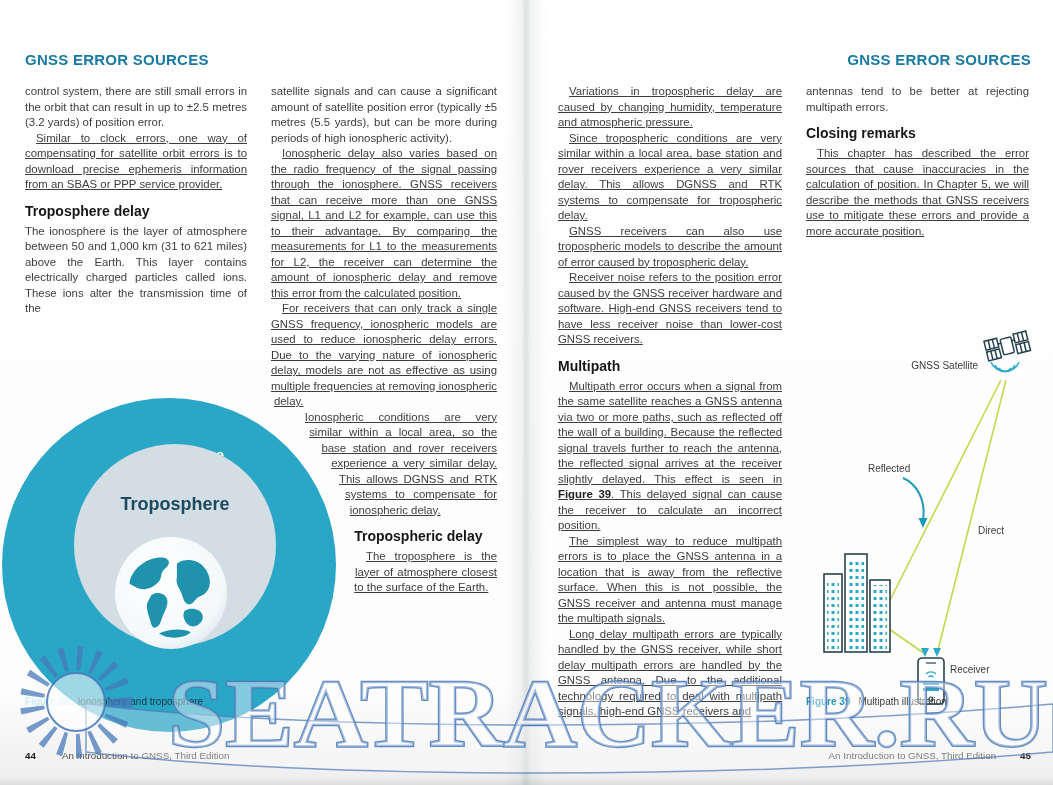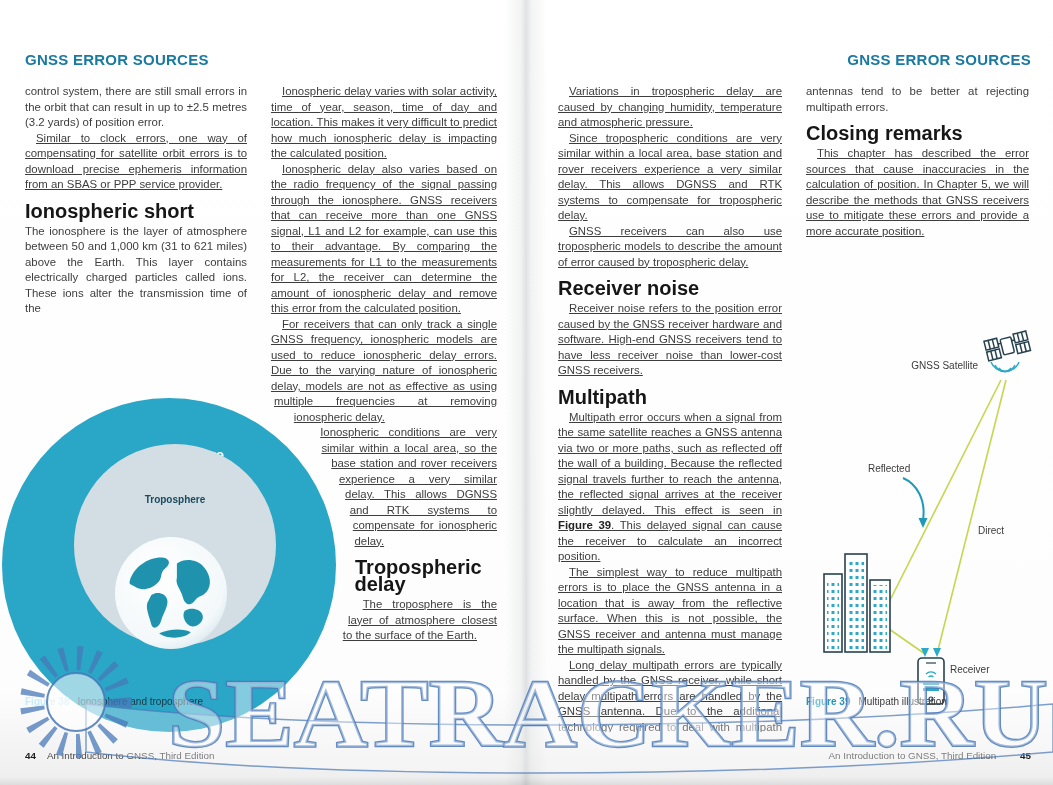--- a/index.html
+++ b/index.html
@@ -17,53 +17,53 @@
   .hr { right:22px; text-align:right; }
 
   .col { position:absolute; top:84px; overflow:hidden; }
   .c1 { left:25px;  width:222px; height:640px; }
   .c2 { left:271px; width:226px; height:655px; }
   .c3 { left:558px; width:224px; height:648px; }
   .c4 { left:806px; width:223px; height:600px; }
 
   .bp { margin:0; font-size:11.4px; line-height:15.5px; text-align:justify; }
   .ind { text-indent:11px;text-decoration:underline; }
-  .hd { margin:10px 0 4px 0; font-size:20px; line-height:17px; font-weight:700; color:#161616; }
+  .hd { margin:10px 0 4px 0; font-size:14px; line-height:17px; font-weight:700; color:#161616; }
   .bp b { color:#222; }
 
   .circle-wrap {
     float:left; width:84px; height:650px;
     shape-outside: circle(172px at -100px 478px);
     shape-margin: 12px;
   }
 
   
   .fig38 { position:absolute; left:2px; top:398px; width:334px; height:334px; }
   .iono-circle  { position:absolute; inset:0; border-radius:50%; background:#2aa6c6; }
   .iono-label   { position:absolute; top:48px; left:14px; width:334px; text-align:center; color:#ffffff; font-weight:700; font-size:15px; letter-spacing:.2px; }
   .tropo-circle { position:absolute; left:72px; top:46px; width:202px; height:202px; border-radius:50%; background:#d2dee3; }
-  .tropo-label  { position:absolute; top:96px; left:72px; width:202px; text-align:center; color:#1c4a5e; font-weight:700; font-size:10px; }
+  .tropo-label  { position:absolute; top:96px; left:72px; width:202px; text-align:center; color:#1c4a5e; font-weight:700; font-size:18px; }
   .earth        { position:absolute; left:110px; top:136px; }
 
   .caption { position:absolute; top:696px; font-size:10px; line-height:12px; white-space:nowrap; }
   .cap38 { left:25px; }
   .cap39 { left:806px; }
   .cap-label { font-weight:700; margin-right:8px; }
   .cap38 .cap-label { color:#c9ecf6; }
   .cap38 .cap-text  { color:#173642; }
   .cap39 .cap-label { color:#2196ba; }
   .cap39 .cap-text  { color:#3b3b3b; }
 
   .fig39 { position:absolute; left:800px; top:322px; width:253px; height:400px; }
 
   .footer { position:absolute; top:750px; font-size:9.8px; color:#4c4c4c; }
   .fl { left:25px; }
   .fr { right:22px; text-align:right; }
   .pn { font-weight:700; color:#222; }
-  .fl .pn { margin-right:11px; }
+  .fl .pn { margin-right:26px; }
   .fr .pn { margin-left:24px; }
 
   .watermark { position:absolute; left:0; top:620px; width:1053px; height:165px; pointer-events:none; }
   .wm-text {
     font-family:"Liberation Serif", serif; font-weight:700;
     fill:#ffffff; fill-opacity:0.42;
     stroke:#4878b8; stroke-width:2.4; stroke-opacity:0.85;
     paint-order:stroke fill;
   }
 </style>
@@ -95,43 +95,42 @@
       <path d="M40,62 C46,58 54,60 56,66 C58,73 52,80 50,88 C48,95 42,98 40,92 C38,84 34,76 36,70 Z" fill="#1f93ad"></path>
       <path d="M66,30 C74,24 86,26 92,32 C98,38 102,48 98,56 C94,64 88,62 84,68 C80,74 74,72 72,64 C70,56 64,52 66,44 Z" fill="#1f93ad"></path>
       <path d="M74,78 C80,74 90,76 92,82 C94,88 88,94 82,94 C76,94 70,84 74,78 Z" fill="#1f93ad"></path>
       <path d="M48,101 C58,96 74,96 80,100 C74,107 54,107 48,101 Z" fill="#1f93ad"></path>
     </svg>
   </div>
 
   <div class="col c1">
     <p class="bp">control system, there are still small errors in the orbit that can result in up to ±2.5 metres (3.2 yards) of position error.</p>
     <p class="bp ind">Similar to clock errors, one way of compensating for satellite orbit errors is to download precise ephemeris information from an SBAS or PPP service provider.</p>
-    <h3 class="hd">Ionospheric short</h3>
+    <h3 class="hd">Troposphere delay</h3>
     <p class="bp">The ionosphere is the layer of atmosphere between 50 and 1,000 km (31 to 621 miles) above the Earth. This layer contains electrically charged particles called ions. These ions alter the transmission time of the</p>
   </div>
 
   <div class="col c2">
     <div class="circle-wrap"></div>
-    <p class="bp ind">Ionospheric delay varies with solar activity, time of year, season, time of day and location. This makes it very difficult to predict how much ionospheric delay is impacting the calculated position.</p>
+    <p class="bp">satellite signals and can cause a significant amount of satellite position error (typically ±5 metres (5.5 yards), but can be more during periods of high ionospheric activity).</p>
     <p class="bp ind">Ionospheric delay also varies based on the radio frequency of the signal passing through the ionosphere. GNSS receivers that can receive more than one GNSS signal, L1 and L2 for example, can use this to their advantage. By comparing the measurements for L1 to the measurements for L2, the receiver can determine the amount of ionospheric delay and remove this error from the calculated position.</p>
     <p class="bp ind">For receivers that can only track a single GNSS frequency, ionospheric models are used to reduce ionospheric delay errors. Due to the varying nature of ionospheric delay, models are not as effective as using multiple frequencies at removing ionospheric delay.</p>
     <p class="bp ind">Ionospheric conditions are very similar within a local area, so the base station and rover receivers experience a very similar delay. This allows DGNSS and RTK systems to compensate for ionospheric delay.</p>
     <h3 class="hd">Tropospheric delay</h3>
     <p class="bp ind">The troposphere is the layer of atmosphere closest to the surface of the Earth.</p>
   </div>
 
   <div class="caption cap38">
     <span class="cap-label">Figure 38</span><span class="cap-text">Ionosphere and troposphere</span>
   </div>
 
   <div class="col c3">
     <p class="bp ind">Variations in tropospheric delay are caused by changing humidity, temperature and atmospheric pressure.</p>
     <p class="bp ind">Since tropospheric conditions are very similar within a local area, base station and rover receivers experience a very similar delay. This allows DGNSS and RTK systems to compensate for tropospheric delay.</p>
     <p class="bp ind">GNSS receivers can also use tropospheric models to describe the amount of error caused by tropospheric delay.</p>
-    <h3 class="hd">Receiver noise</h3>
     <p class="bp ind">Receiver noise refers to the position error caused by the GNSS receiver hardware and software. High-end GNSS receivers tend to have less receiver noise than lower-cost GNSS receivers.</p>
     <h3 class="hd">Multipath</h3>
     <p class="bp ind"><span>Multipath error occurs when a signal from the same satellite reaches a GNSS antenna via two or more paths, such as reflected off the wall of a building. Because the reflected signal travels further to reach the antenna, the reflected signal arrives at the receiver slightly delayed. This effect is seen in </span><b>Figure 39</b><span>. This delayed signal can cause the receiver to calculate an incorrect position.</span></p>
     <p class="bp ind">The simplest way to reduce multipath errors is to place the GNSS antenna in a location that is away from the reflective surface. When this is not possible, the GNSS receiver and antenna must manage the multipath signals.</p>
     <p class="bp ind">Long delay multipath errors are typically handled by the GNSS receiver, while short delay multipath errors are handled by the GNSS antenna. Due to the additional technology required to deal with multipath signals, high-end GNSS receivers and</p>
   </div>
 
   <div class="col c4">
     <p class="bp">antennas tend to be better at rejecting multipath errors.</p>
     <h3 class="hd">Closing remarks</h3>

